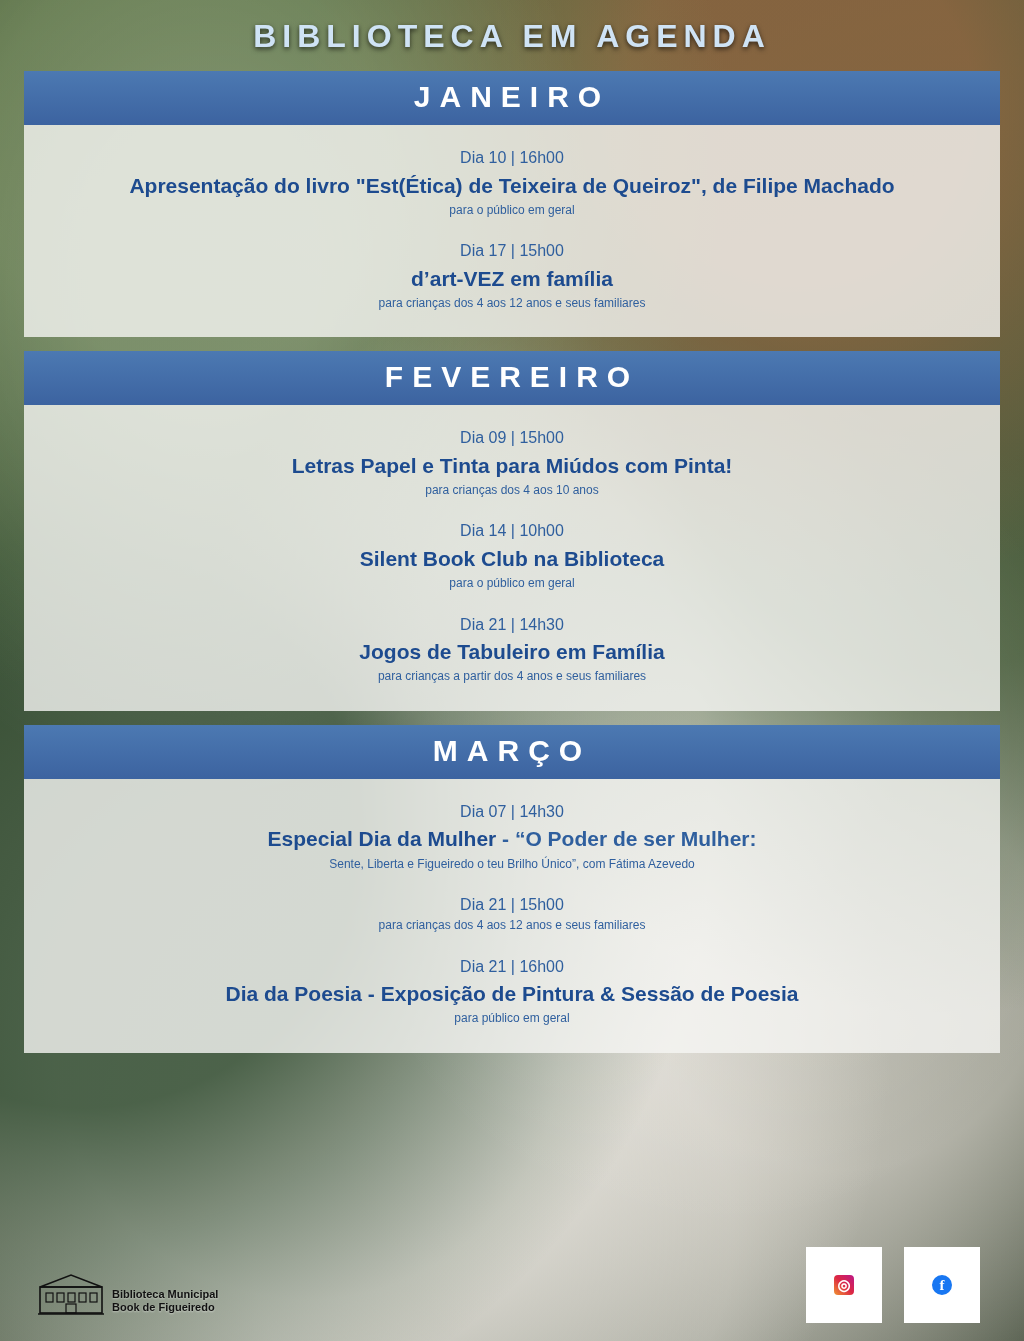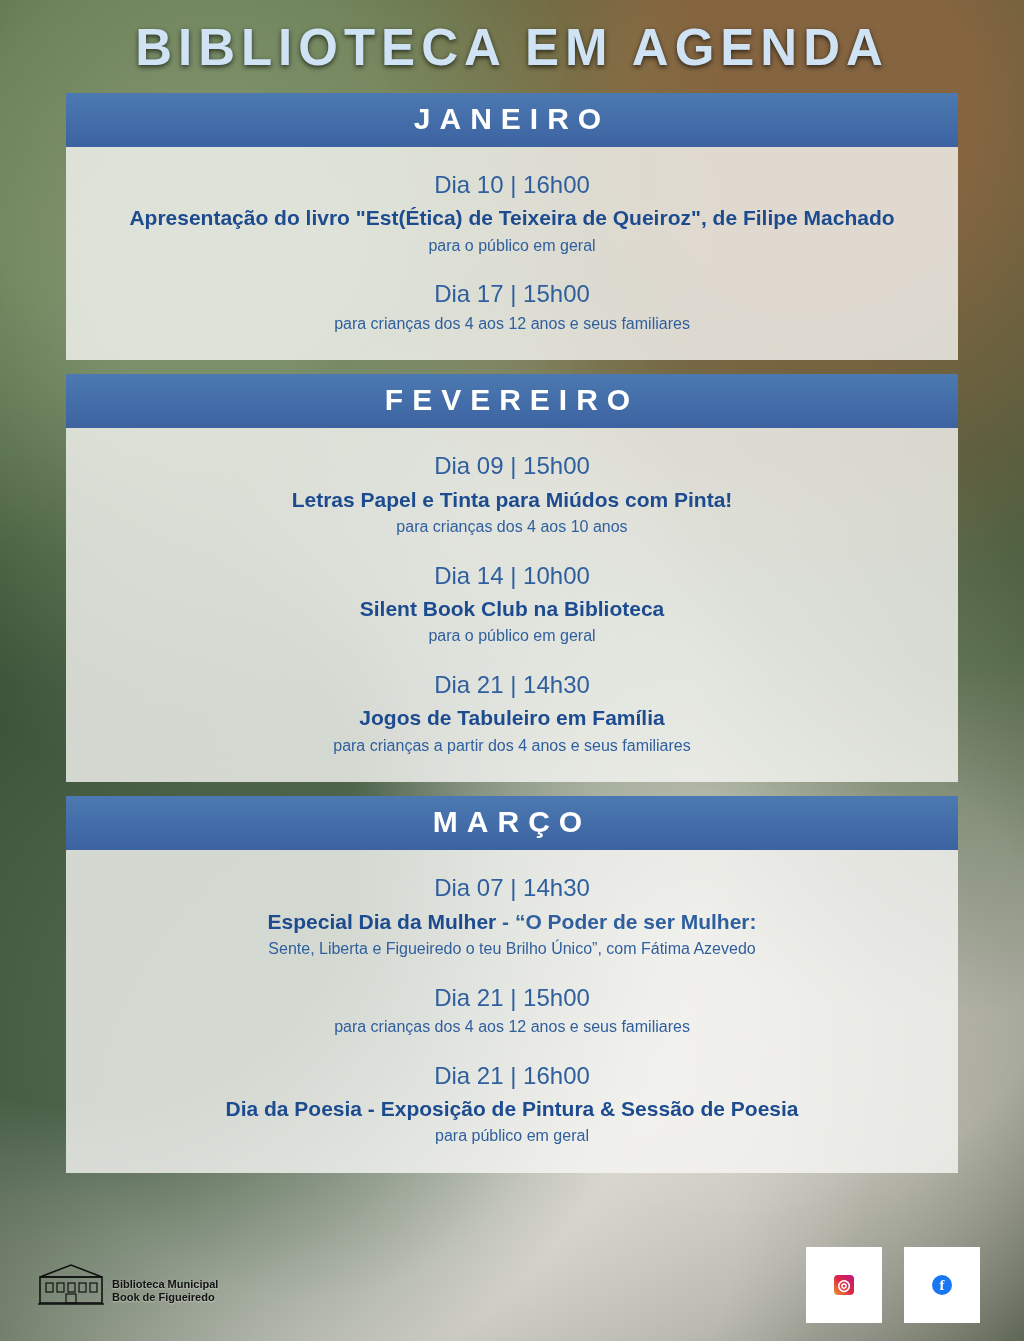--- a/index.html
+++ b/index.html
@@ -43,30 +43,30 @@
     position: relative;
     width: 1024px;
     height: 1341px;
     display: flex;
     flex-direction: column;
     align-items: center;
   }
 
   .poster-title {
     margin-top: 18px;
-    font-size: 51px;
+    font-size: 32px;
     font-weight: 800;
     letter-spacing: 6px;
     color: #cfe3f5;
     text-shadow: 0 2px 5px rgba(0,0,0,0.65);
     text-align: center;
   }
 
   .month-block {
-    width: 892px;
+    width: 976px;
     margin-top: 14px;
     background: rgba(246,246,244,0.80);
     padding-bottom: 26px;
   }
   .month-block.first { margin-top: 16px; }
 
   .month-header {
     background: linear-gradient(180deg, #4c79b2 0%, #3c63a0 100%);
     color: #ffffff;
     text-align: center;
@@ -77,57 +77,57 @@
   }
 
   .event {
     text-align: center;
     padding: 0 40px;
     margin-top: 22px;
   }
   .event:first-of-type { margin-top: 24px; }
 
   .event-when {
-    font-size: 24px;
-    color: #2f5f9e;
-    font-weight: 400;
-    line-height: 1.35;
-  }
-  .event-title {
-    font-size: 21px;
-    font-weight: 700;
-    color: #1d4b8f;
-    line-height: 1.35;
-    margin-top: 3px;
-  }
-  .event-title .light {
-    font-weight: 700;
-    color: #2f5f9e;
-  }
-  .event-audience {
     font-size: 16px;
     color: #2f5f9e;
     font-weight: 400;
     line-height: 1.35;
+  }
+  .event-title {
+    font-size: 21px;
+    font-weight: 700;
+    color: #1d4b8f;
+    line-height: 1.35;
+    margin-top: 3px;
+  }
+  .event-title .light {
+    font-weight: 700;
+    color: #2f5f9e;
+  }
+  .event-audience {
+    font-size: 12px;
+    color: #2f5f9e;
+    font-weight: 400;
+    line-height: 1.35;
     margin-top: 2px;
   }
 
   
   .footer {
     position: absolute;
     left: 0;
     right: 0;
     bottom: 12px;
     height: 88px;
   }
 
   .logo-area {
     position: absolute;
     left: 38px;
-    bottom: 22px;
+    bottom: 12px;
     display: flex;
     align-items: flex-end;
     gap: 8px;
   }
   .logo-mark {
     width: 66px;
     height: 44px;
     position: relative;
   }
   .logo-text {
@@ -194,20 +194,21 @@
     <div class="month-header">JANEIRO</div>
 
     <div class="event">
       <div class="event-when">Dia 10 | 16h00</div>
       <div class="event-title">Apresentação do livro "Est(Ética) de Teixeira de Queiroz", de Filipe Machado</div>
       <div class="event-audience">para o público em geral</div>
     </div>
 
     <div class="event">
       <div class="event-when">Dia 17 | 15h00</div>
+      <div class="event-title">d’art-VEZ em família</div>
       <div class="event-audience">para crianças dos 4 aos 12 anos e seus familiares</div>
     </div>
   </div>
 
   <div class="month-block">
     <div class="month-header">FEVEREIRO</div>
 
     <div class="event">
       <div class="event-when">Dia 09 | 15h00</div>
       <div class="event-title">Letras Papel e Tinta para Miúdos com Pinta!</div>

